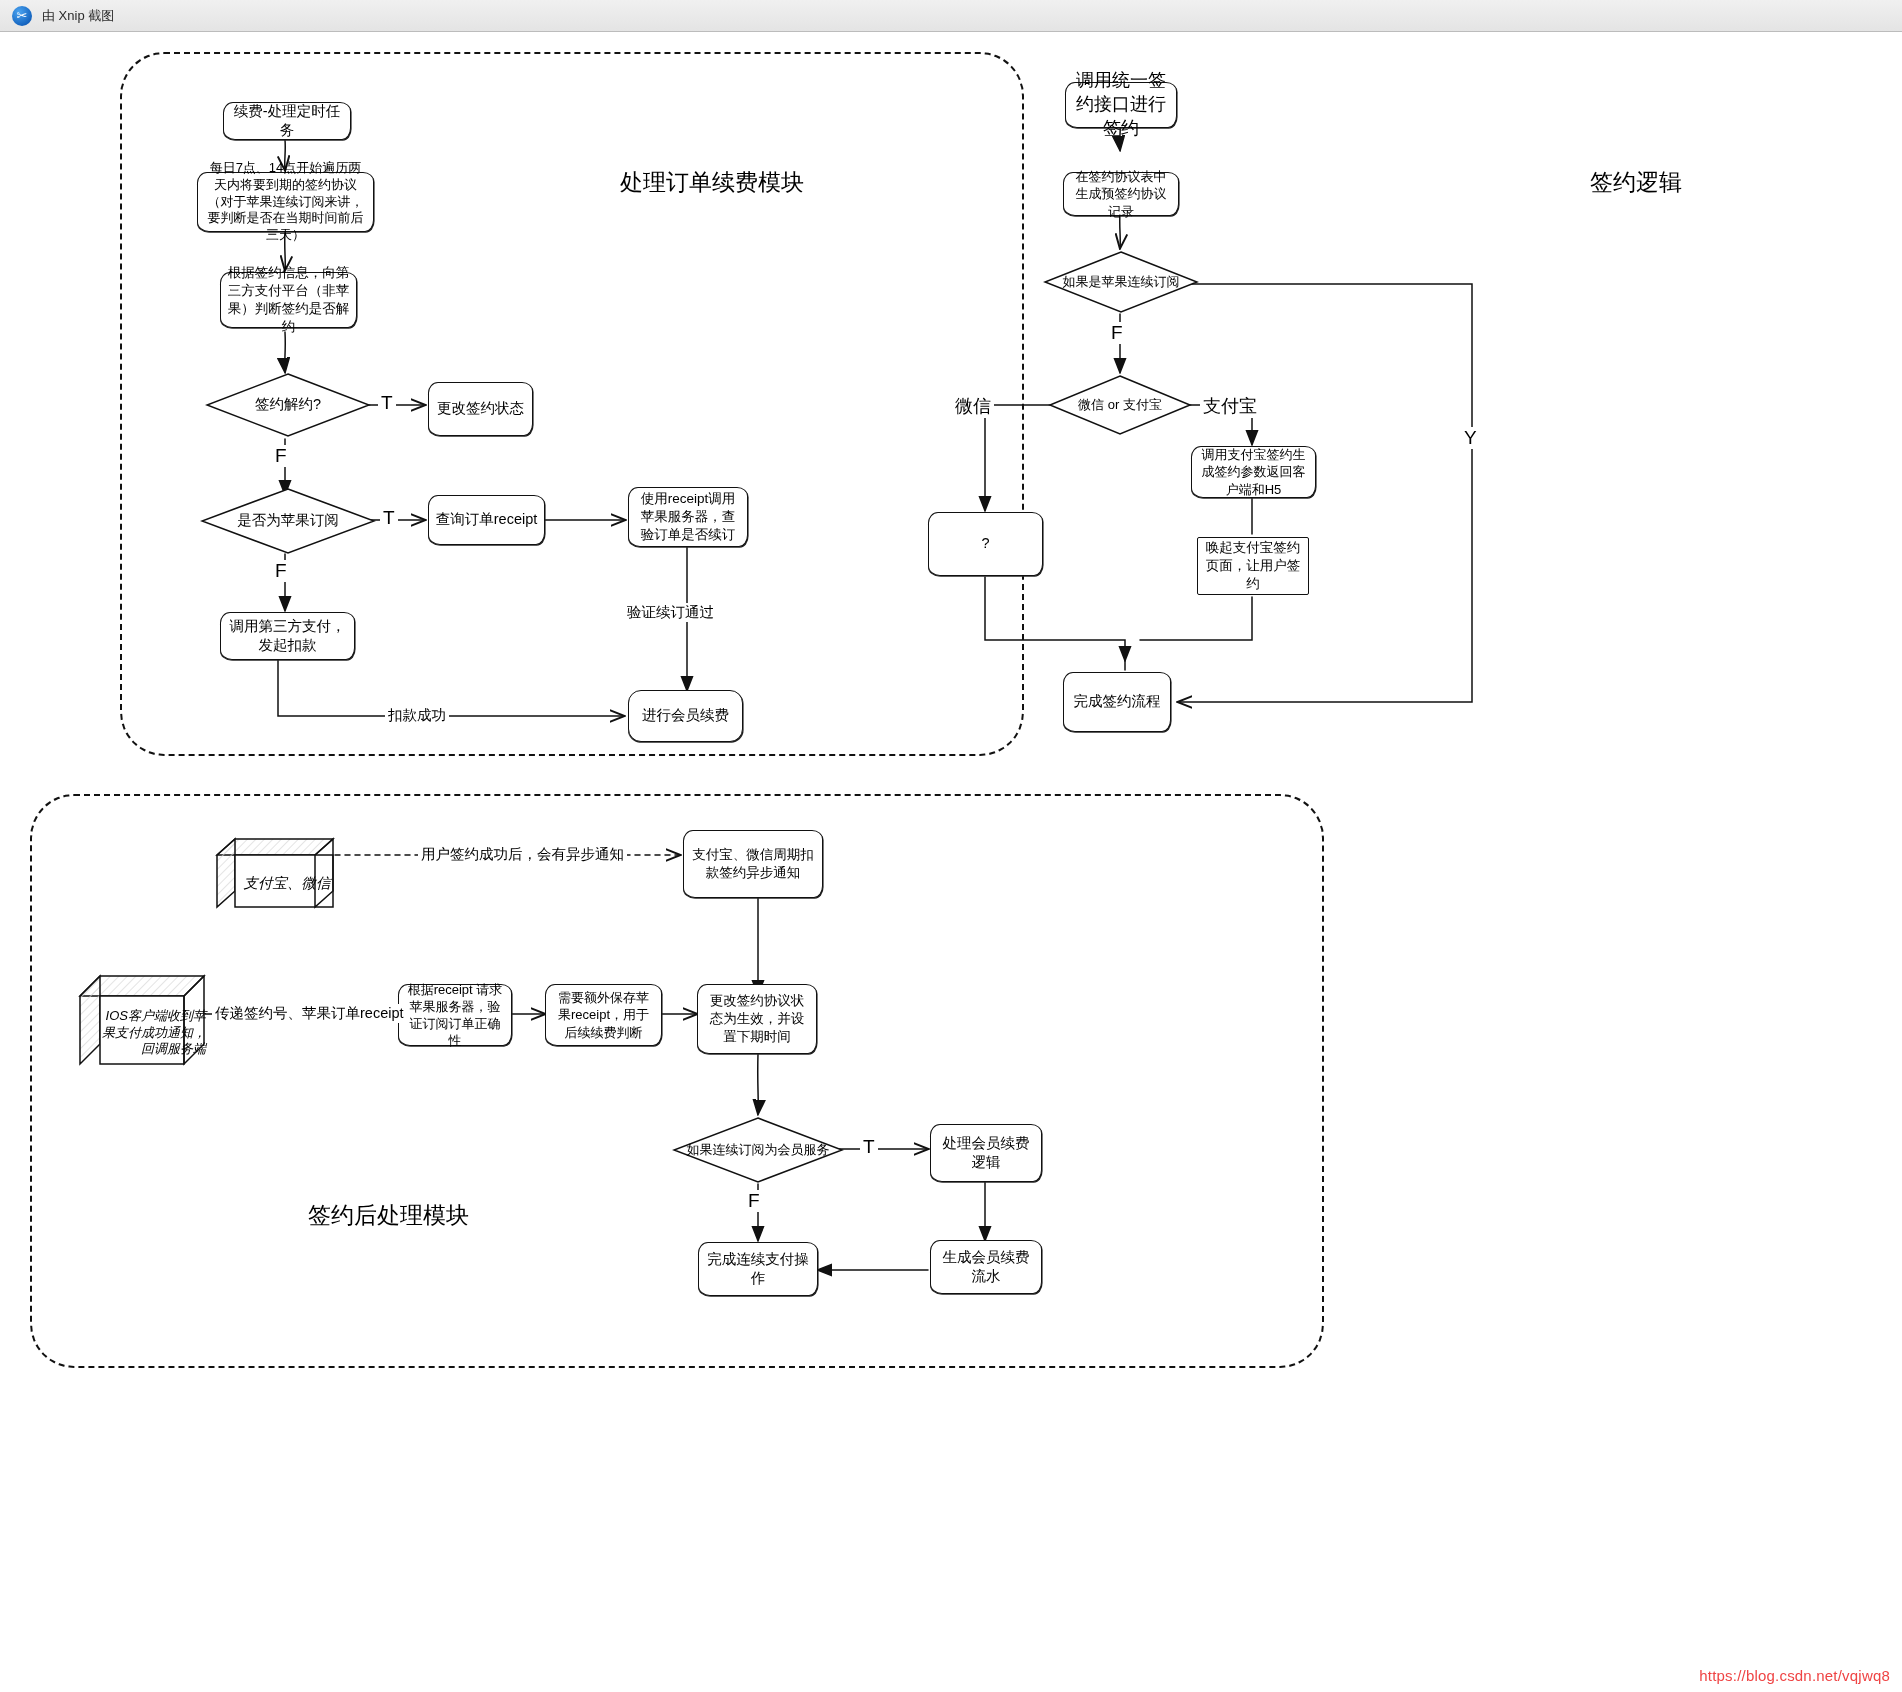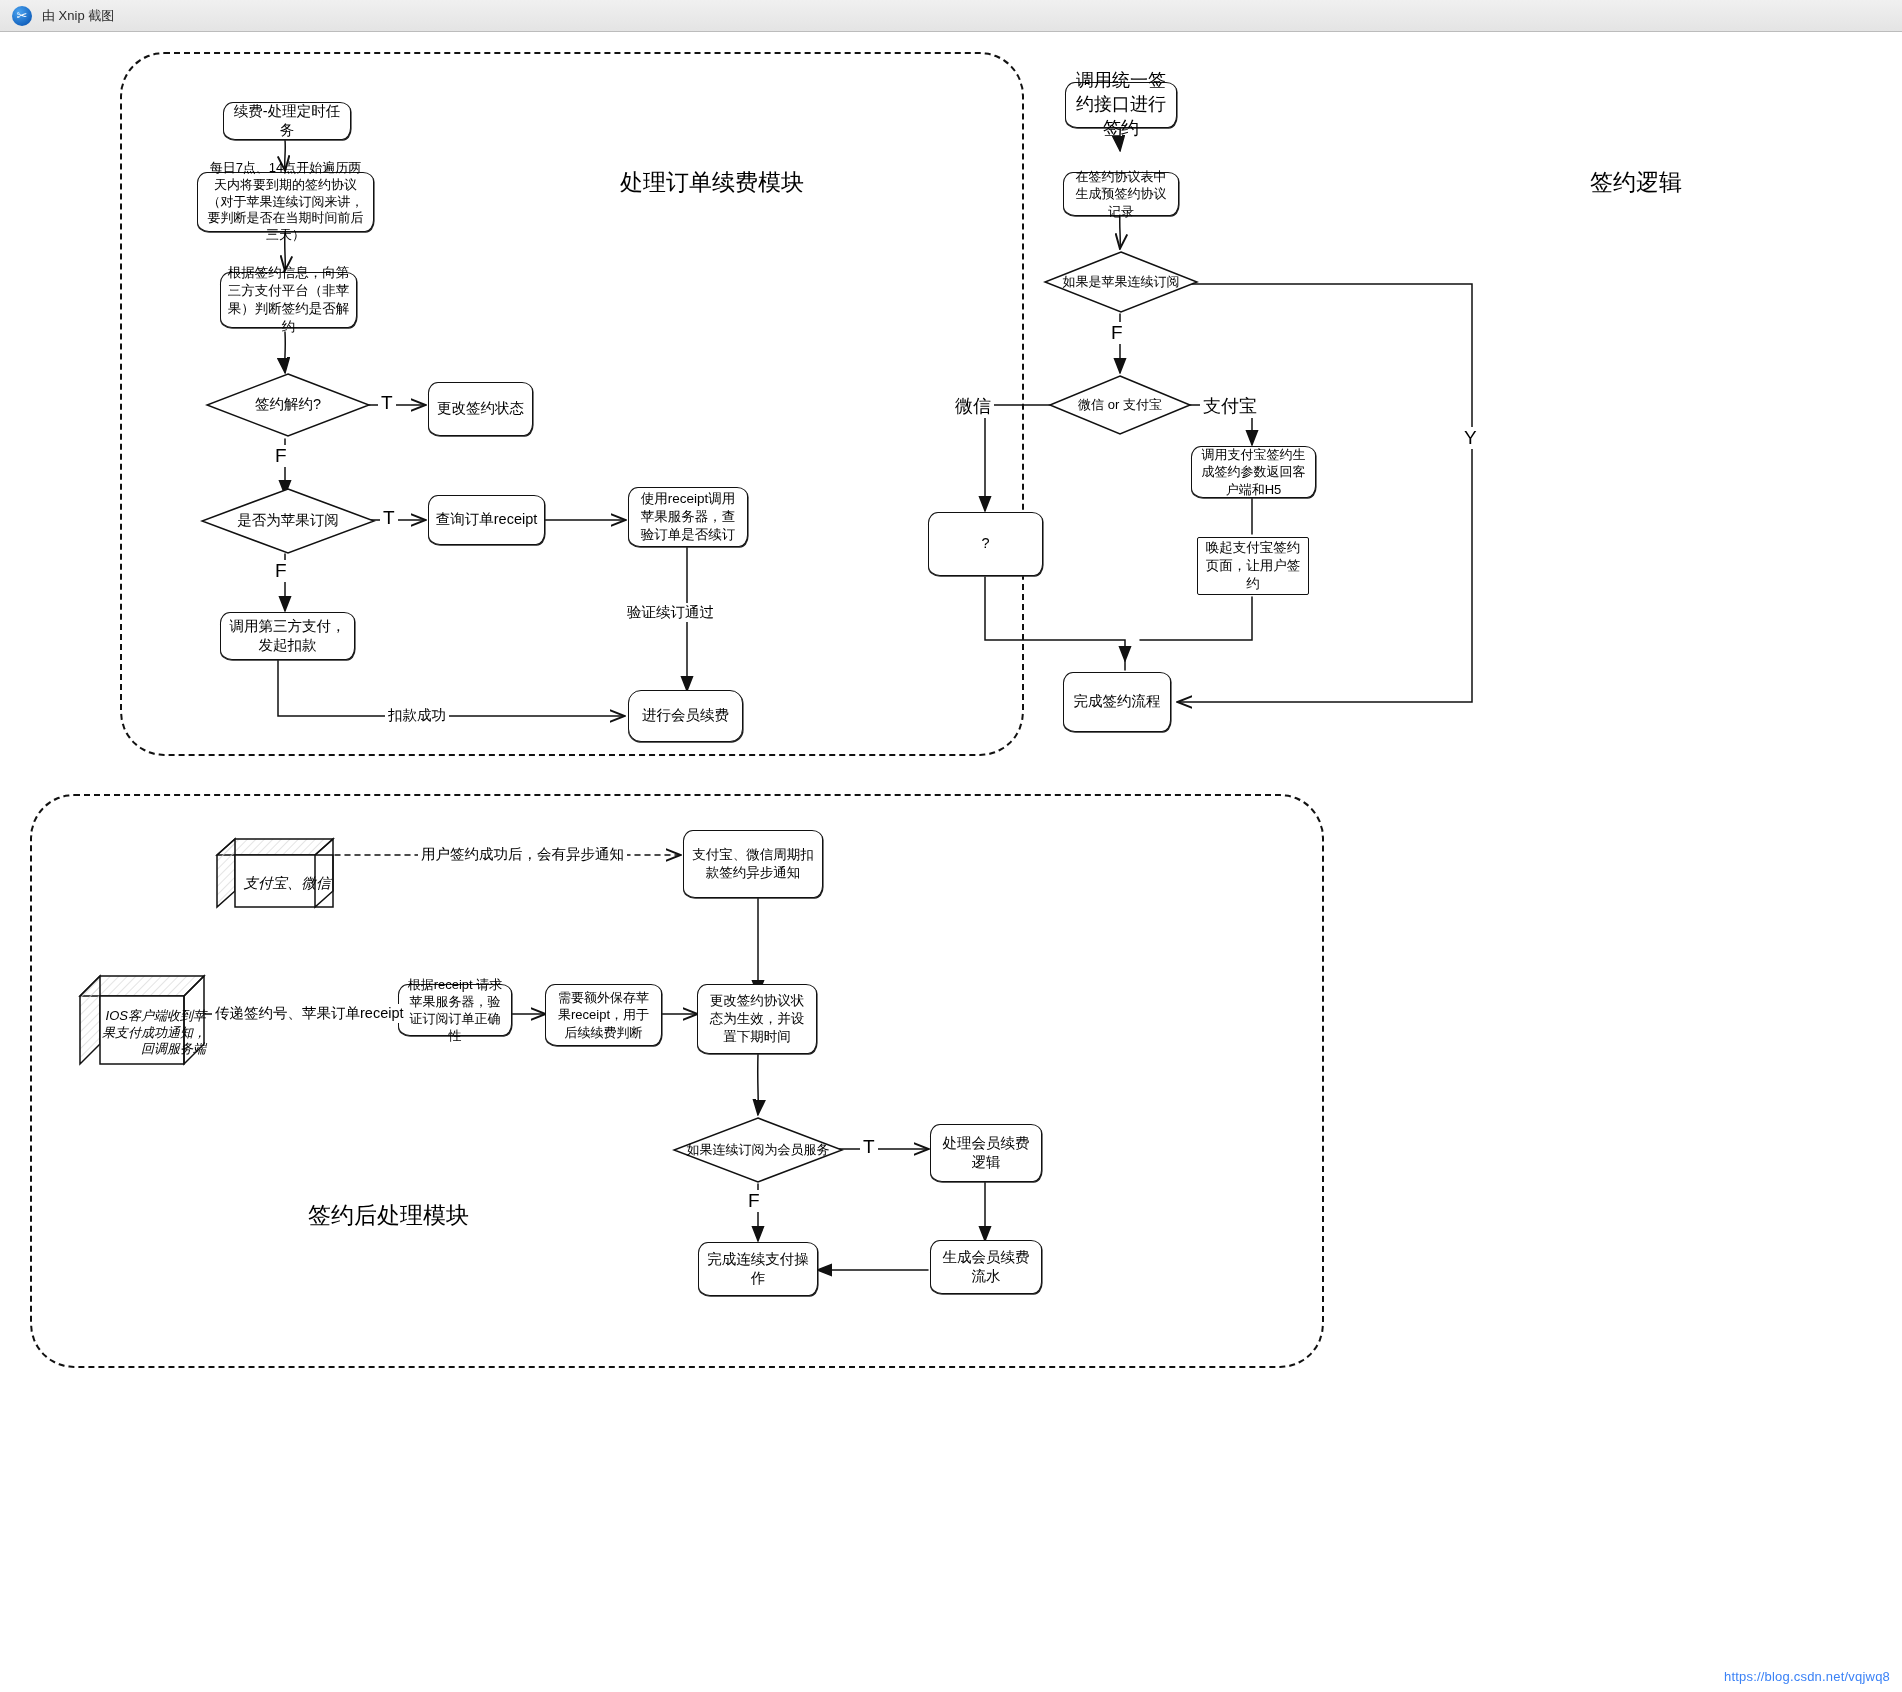--- a/index.html
+++ b/index.html
@@ -134,22 +134,22 @@
     font-family: "Liberation Sans", "DejaVu Sans", sans-serif;
   }
   .edge-label.big {
     font-size: 18px;
   }
 
   
   #watermark {
     position: absolute;
     right: 12px; bottom: 8px;
-    font-size: 13px;
-    color: #3b82f6;
+    font-size: 15px;
+    color: #ef4444;
     letter-spacing: .2px;
     z-index: 5;
     font-family: "Liberation Sans", "DejaVu Sans", sans-serif;
   }
 </style>
 </head>
 <body>
 
 <div id="titlebar">
   <div id="xnip-logo"></div>
@@ -367,21 +367,21 @@
         </pattern>
       </defs>
       <polygon points="2,22 22,2 126,2 106,22" fill="url(#hatch2)" stroke="#111" stroke-width="1.5"></polygon>
       <polygon points="2,22 2,90 22,70 22,2" fill="url(#hatch2)" stroke="#111" stroke-width="1.5"></polygon>
       <rect x="22" y="22" width="84" height="68" fill="#fff" stroke="#111" stroke-width="1.5"></rect>
       <polygon points="106,22 126,2 126,70 106,90" fill="none" stroke="#111" stroke-width="1.5"></polygon>
     </svg>
     <span class="cube-label" style="padding-left:24px; padding-top:26px; font-size:13px; text-align:right;">IOS客户端收到苹果支付成功通知，回调服务端</span>
   </div>
 
-  <div class="node rbox" style="left:398px; top:952px; width:114px; height:52px; font-size:13px;">
+  <div class="node rbox" style="left:398px; top:952px; width:114px; height:62px; font-size:13px;">
     <span>根据receipt 请求苹果服务器，验证订阅订单正确性</span>
   </div>
 
   <div class="node rbox" style="left:545px; top:952px; width:117px; height:62px; font-size:13px;">
     <span>需要额外保存苹果receipt，用于后续续费判断</span>
   </div>
 
   <div class="node rbox" style="left:697px; top:952px; width:120px; height:70px; font-size:13.5px;">
     <span>更改签约协议状态为生效，并设置下期时间</span>
   </div>

